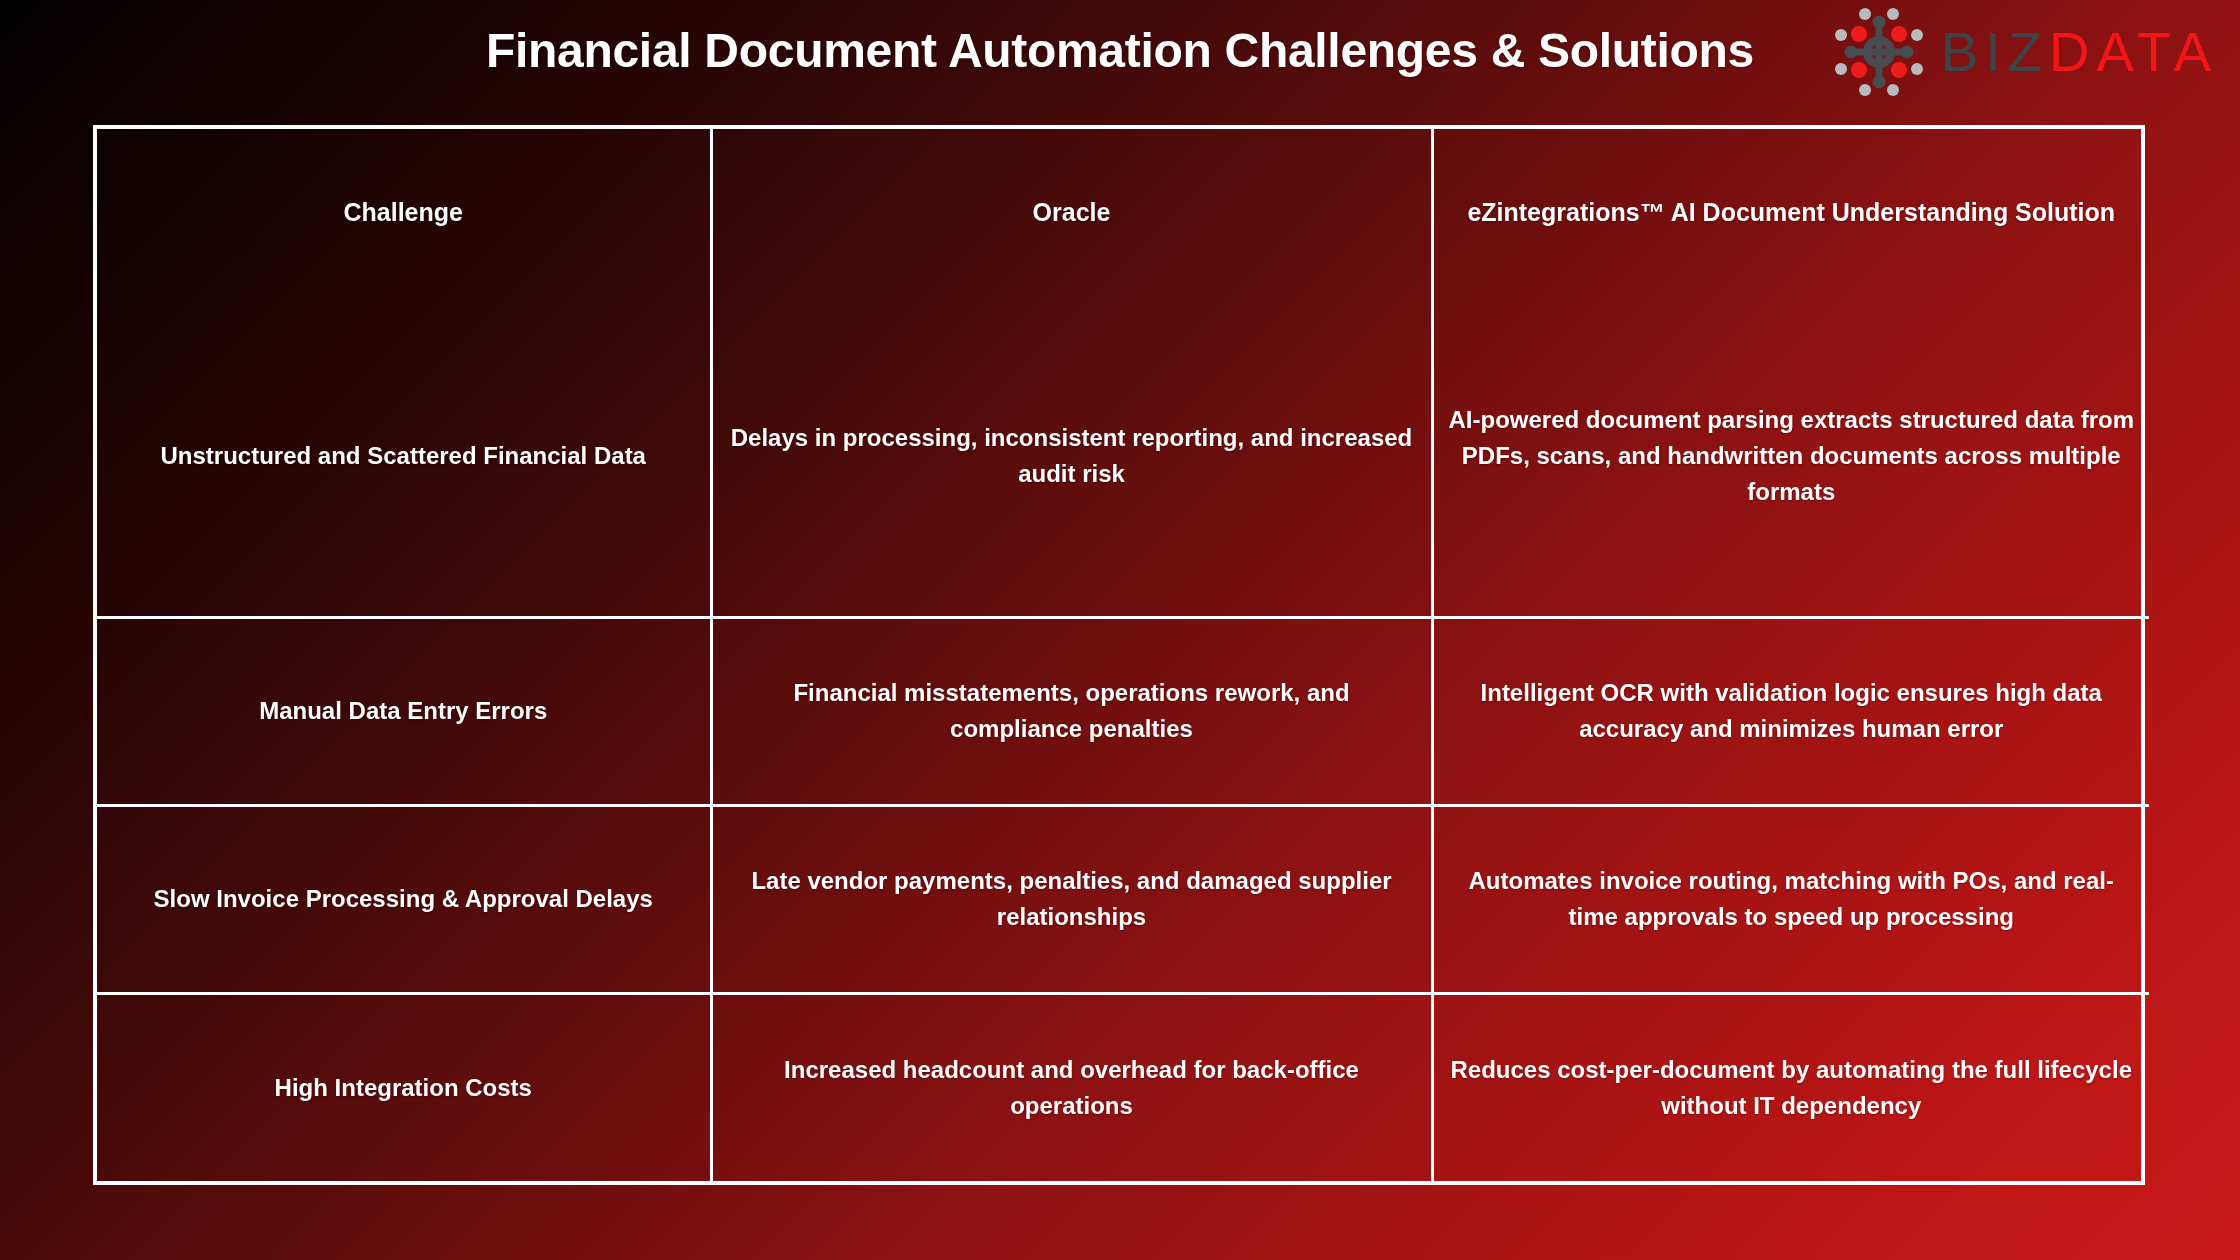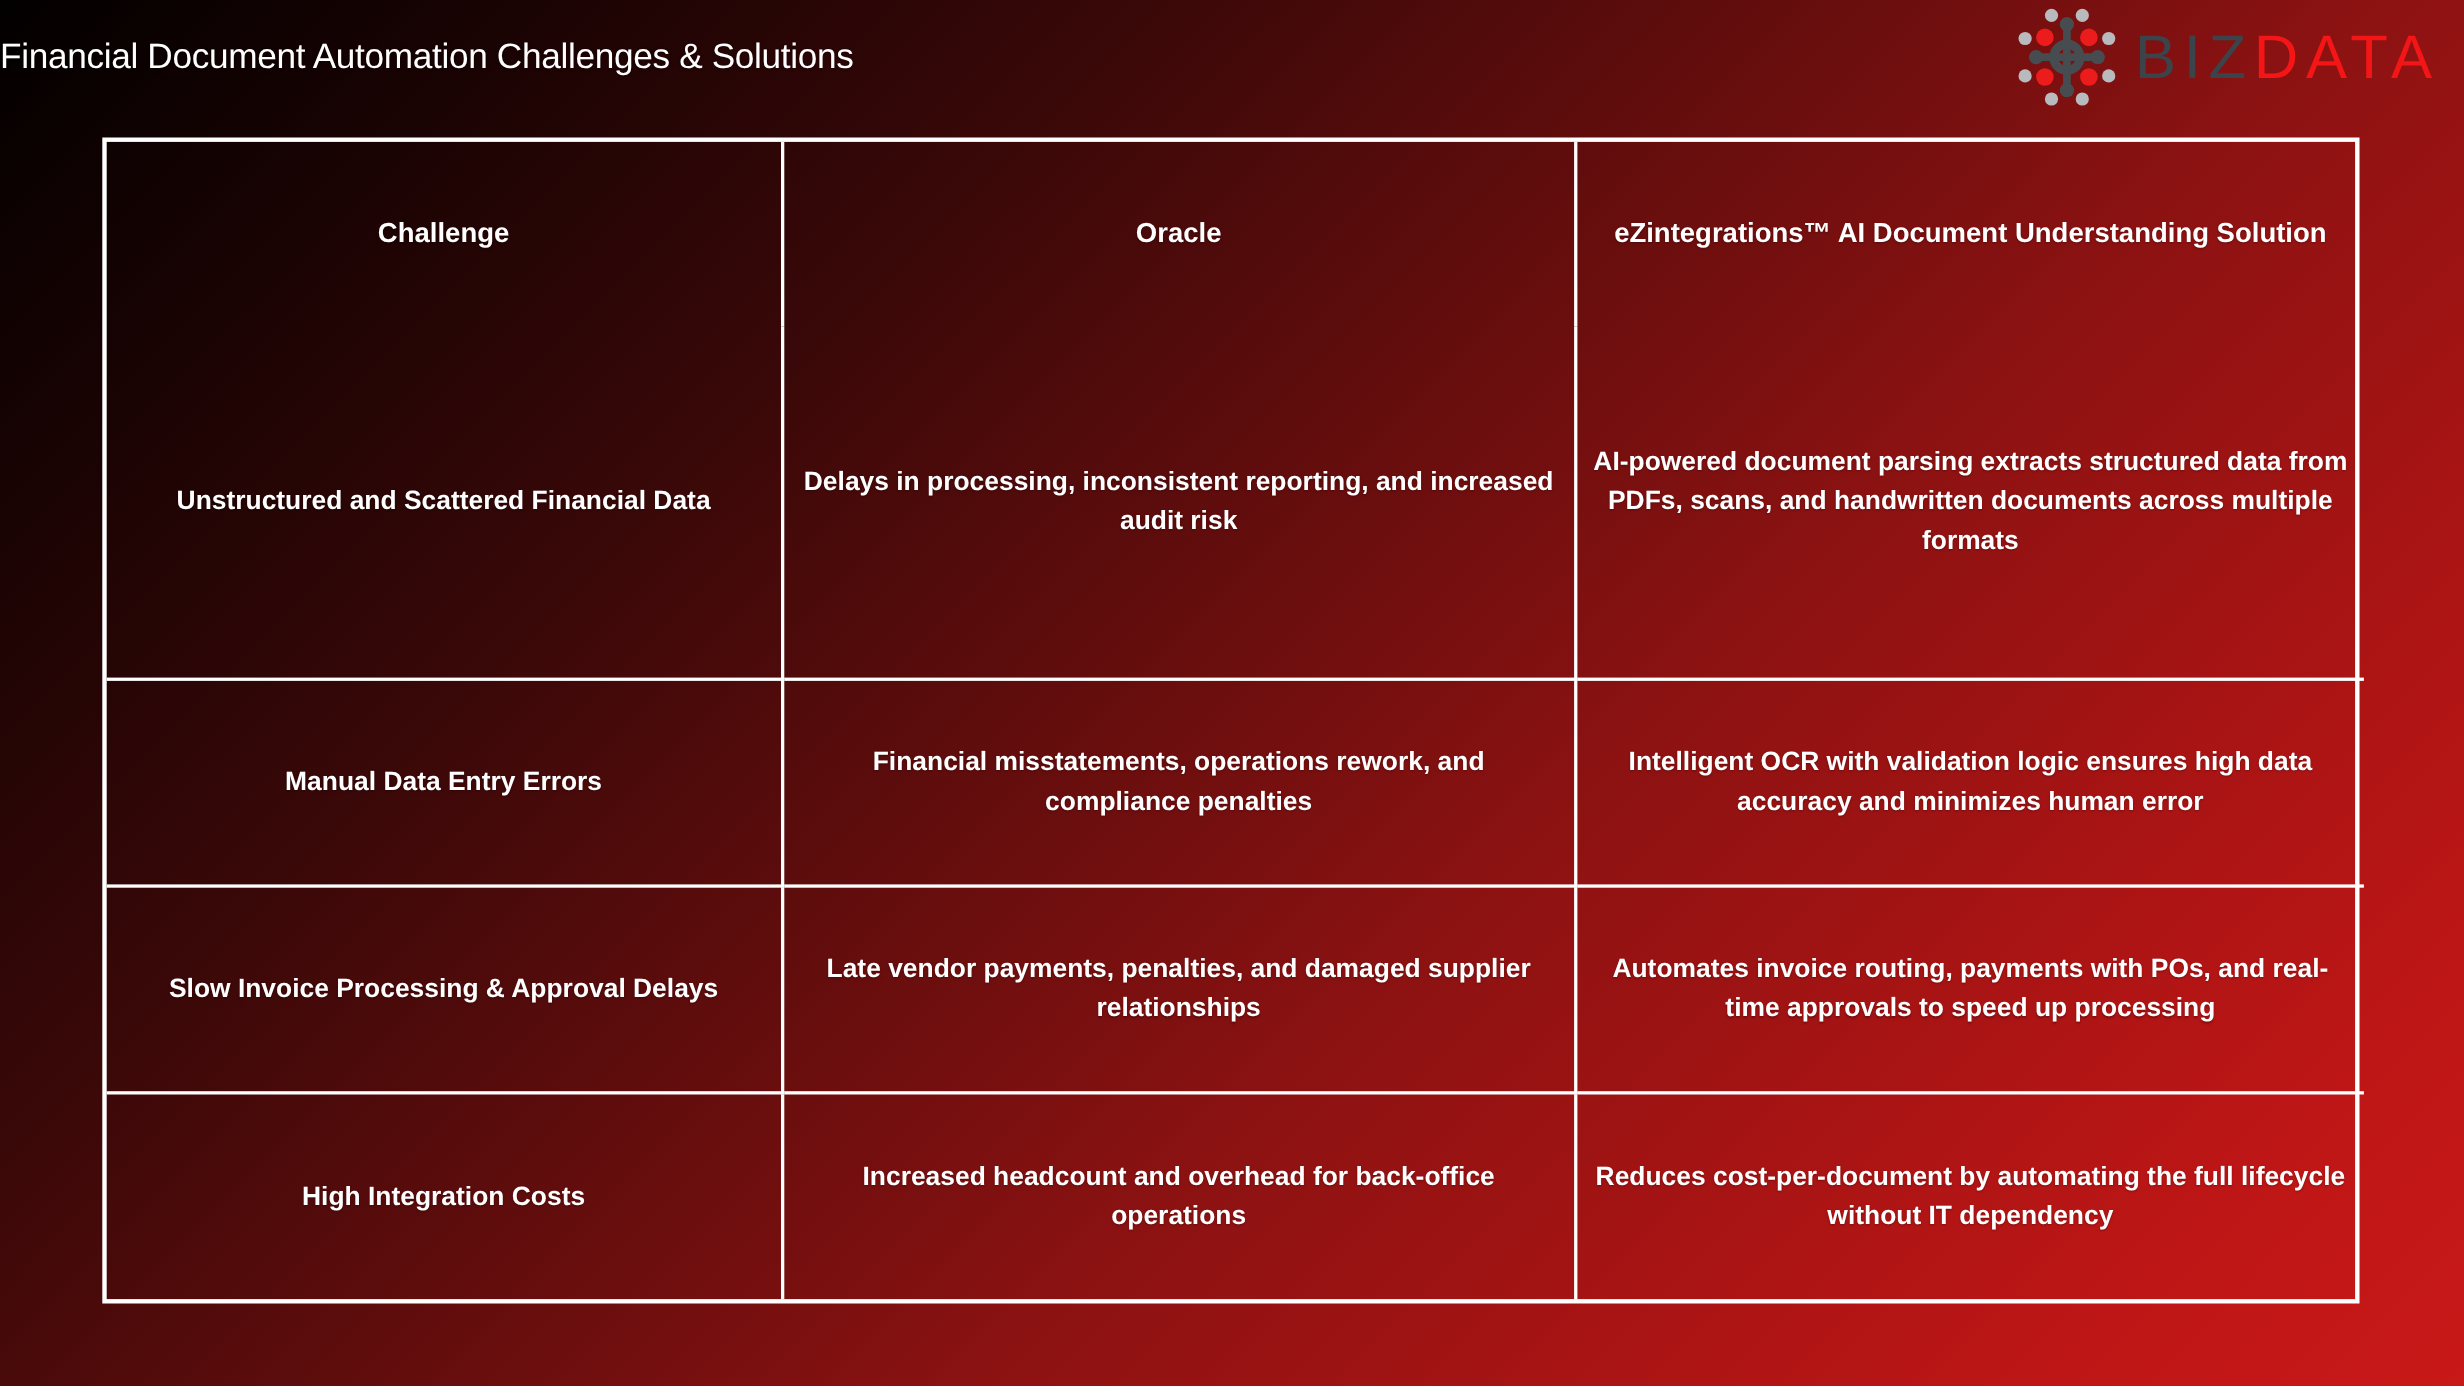--- a/index.html
+++ b/index.html
@@ -36,23 +36,24 @@
     left: 0;
     width: 2240px;
     height: 112px;
   }
 
   .title {
     position: absolute;
     left: 0;
     top: 22px;
     width: 2240px;
+    text-align: center;
     color: #ffffff;
-    font-size: 32px;
-    font-weight: normal;
+    font-size: 48px;
+    font-weight: bold;
     letter-spacing: -0.3px;
     line-height: 58px;
     text-shadow: 0 1px 3px rgba(0,0,0,0.35);
   }
 
   
   .logo {
     position: absolute;
     right: 22px;
     top: 6px;
@@ -181,21 +182,21 @@
           <td>AI-powered document parsing extracts structured data from PDFs, scans, and handwritten documents across multiple formats</td>
         </tr>
         <tr class="r-2">
           <td>Manual Data Entry Errors</td>
           <td>Financial misstatements, operations rework, and compliance penalties</td>
           <td>Intelligent OCR with validation logic ensures high data accuracy and minimizes human error</td>
         </tr>
         <tr class="r-3">
           <td>Slow Invoice Processing &amp; Approval Delays</td>
           <td>Late vendor payments, penalties, and damaged supplier relationships</td>
-          <td>Automates invoice routing, payments with POs, and real-time approvals to speed up processing</td>
+          <td>Automates invoice routing, matching with POs, and real-time approvals to speed up processing</td>
         </tr>
         <tr class="r-5">
           <td>High Integration Costs</td>
           <td>Increased headcount and overhead for back-office operations</td>
           <td>Reduces cost-per-document by automating the full lifecycle without IT dependency</td>
         </tr>
       </tbody>
     </table>
   </div>
 

